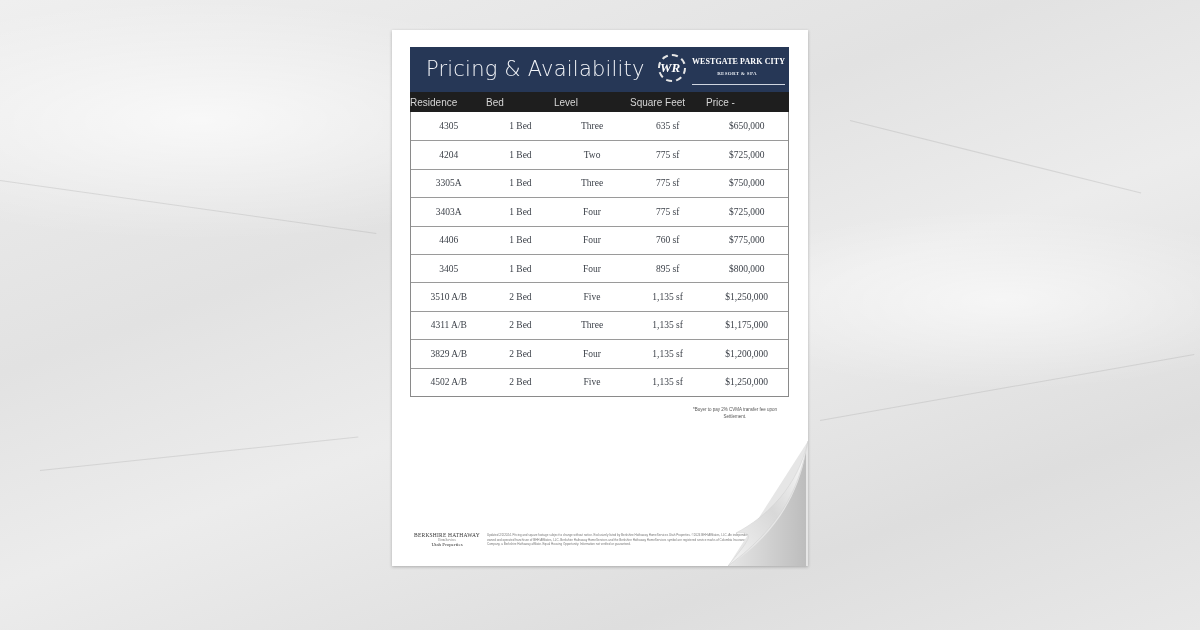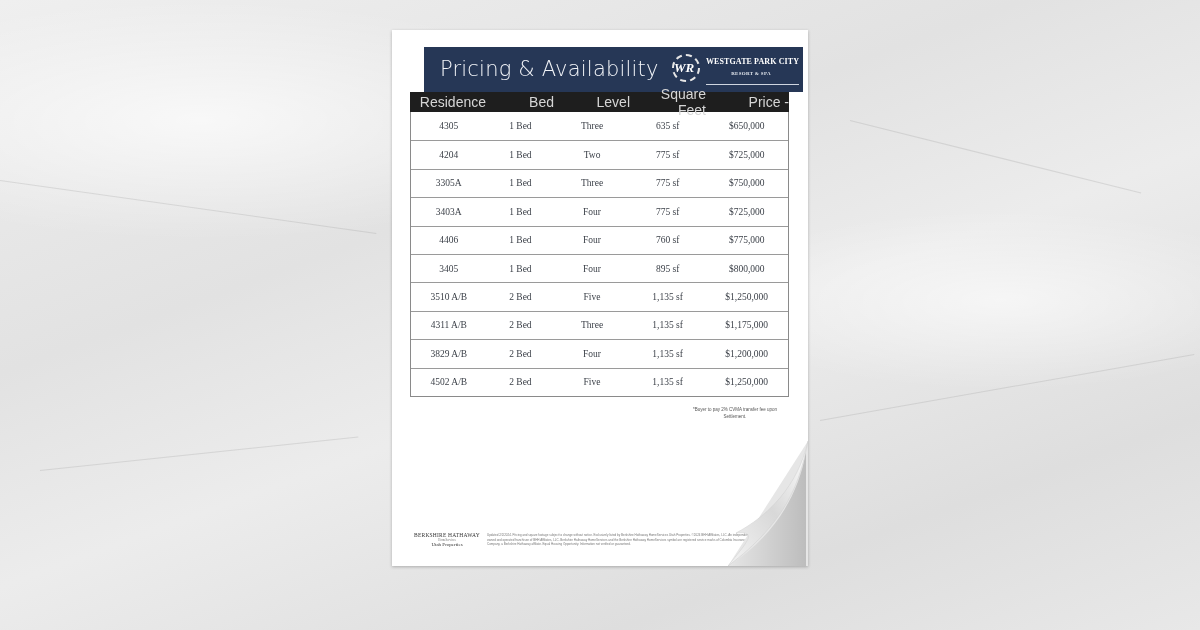--- a/index.html
+++ b/index.html
@@ -12,21 +12,21 @@
       linear-gradient(160deg, #efefef 0%, #e2e2e2 35%, #ececec 55%, #dedede 80%, #e8e8e8 100%);
     font-family: "Liberation Sans", sans-serif;
   }
   .vein { position:absolute; height:1px; background:rgba(150,150,150,0.25); transform-origin:left center; }
   .page {
     position:absolute; left:392px; top:30px; width:416px; height:536px;
     background:#fff; box-shadow:0 1px 3px rgba(0,0,0,0.25);
   }
   .header {
     position:absolute; left:18px; top:17px; width:379px; height:45px;
-    background:#263756; color:#fff;margin-left:14px;
+    background:#263756; color:#fff;
   }
   .header .title {
     position:absolute; left:16px; top:10px; font-size:21px; font-weight:400; letter-spacing:0.2px;
     font-family:"DejaVu Sans", sans-serif; font-weight:200; color:#f2f4f8;
   }
   .logo { position:absolute; left:248px; top:7px; width:125px; height:32px; }
   .logo .wr {
     position:absolute; left:0; top:0; width:28px; height:28px; border-radius:50%;
     border:2px dashed #e6e6e6; box-sizing:border-box;
     font-family:"Liberation Serif", serif; font-style:italic; font-size:13px; line-height:24px;
@@ -38,21 +38,21 @@
     border-bottom:1px solid #cfd5e0; padding-bottom:18px; white-space:nowrap;
   }
   .logo .sub {
     position:absolute; left:34px; top:17px; width:90px; text-align:center;
     font-family:"Liberation Serif", serif; font-size:5px; font-weight:bold; color:#e4e8ef; letter-spacing:0.3px;
   }
   .thead {
     position:absolute; left:18px; top:62px; width:379px; height:20px; background:#1e1e1e;
     display:flex; align-items:center;
   }
-  .thead span { color:#d6d6d6; font-size:14px; text-align:right; }
+  .thead span { color:#d6d6d6; font-size:10px; text-align:left; }
   .c1{width:76px;} .c2{width:68px;} .c3{width:76px;} .c4{width:76px;} .c5{width:83px;}
   .tbody {
     position:absolute; left:18px; top:82px; width:379px; border:1px solid #8a8a8a; border-top:none;
     box-sizing:border-box;
   }
   .row { display:flex; height:28.4px; align-items:center; border-top:1px solid #9a9a9a; box-sizing:border-box; }
   .row:first-child { border-top:none; }
   .row span { font-size:9.5px; color:#3a3f47; text-align:center;font-family:Liberation Serif, serif; }
   .footnote {
     position:absolute; right:28px; top:376px; width:90px; text-align:center;

